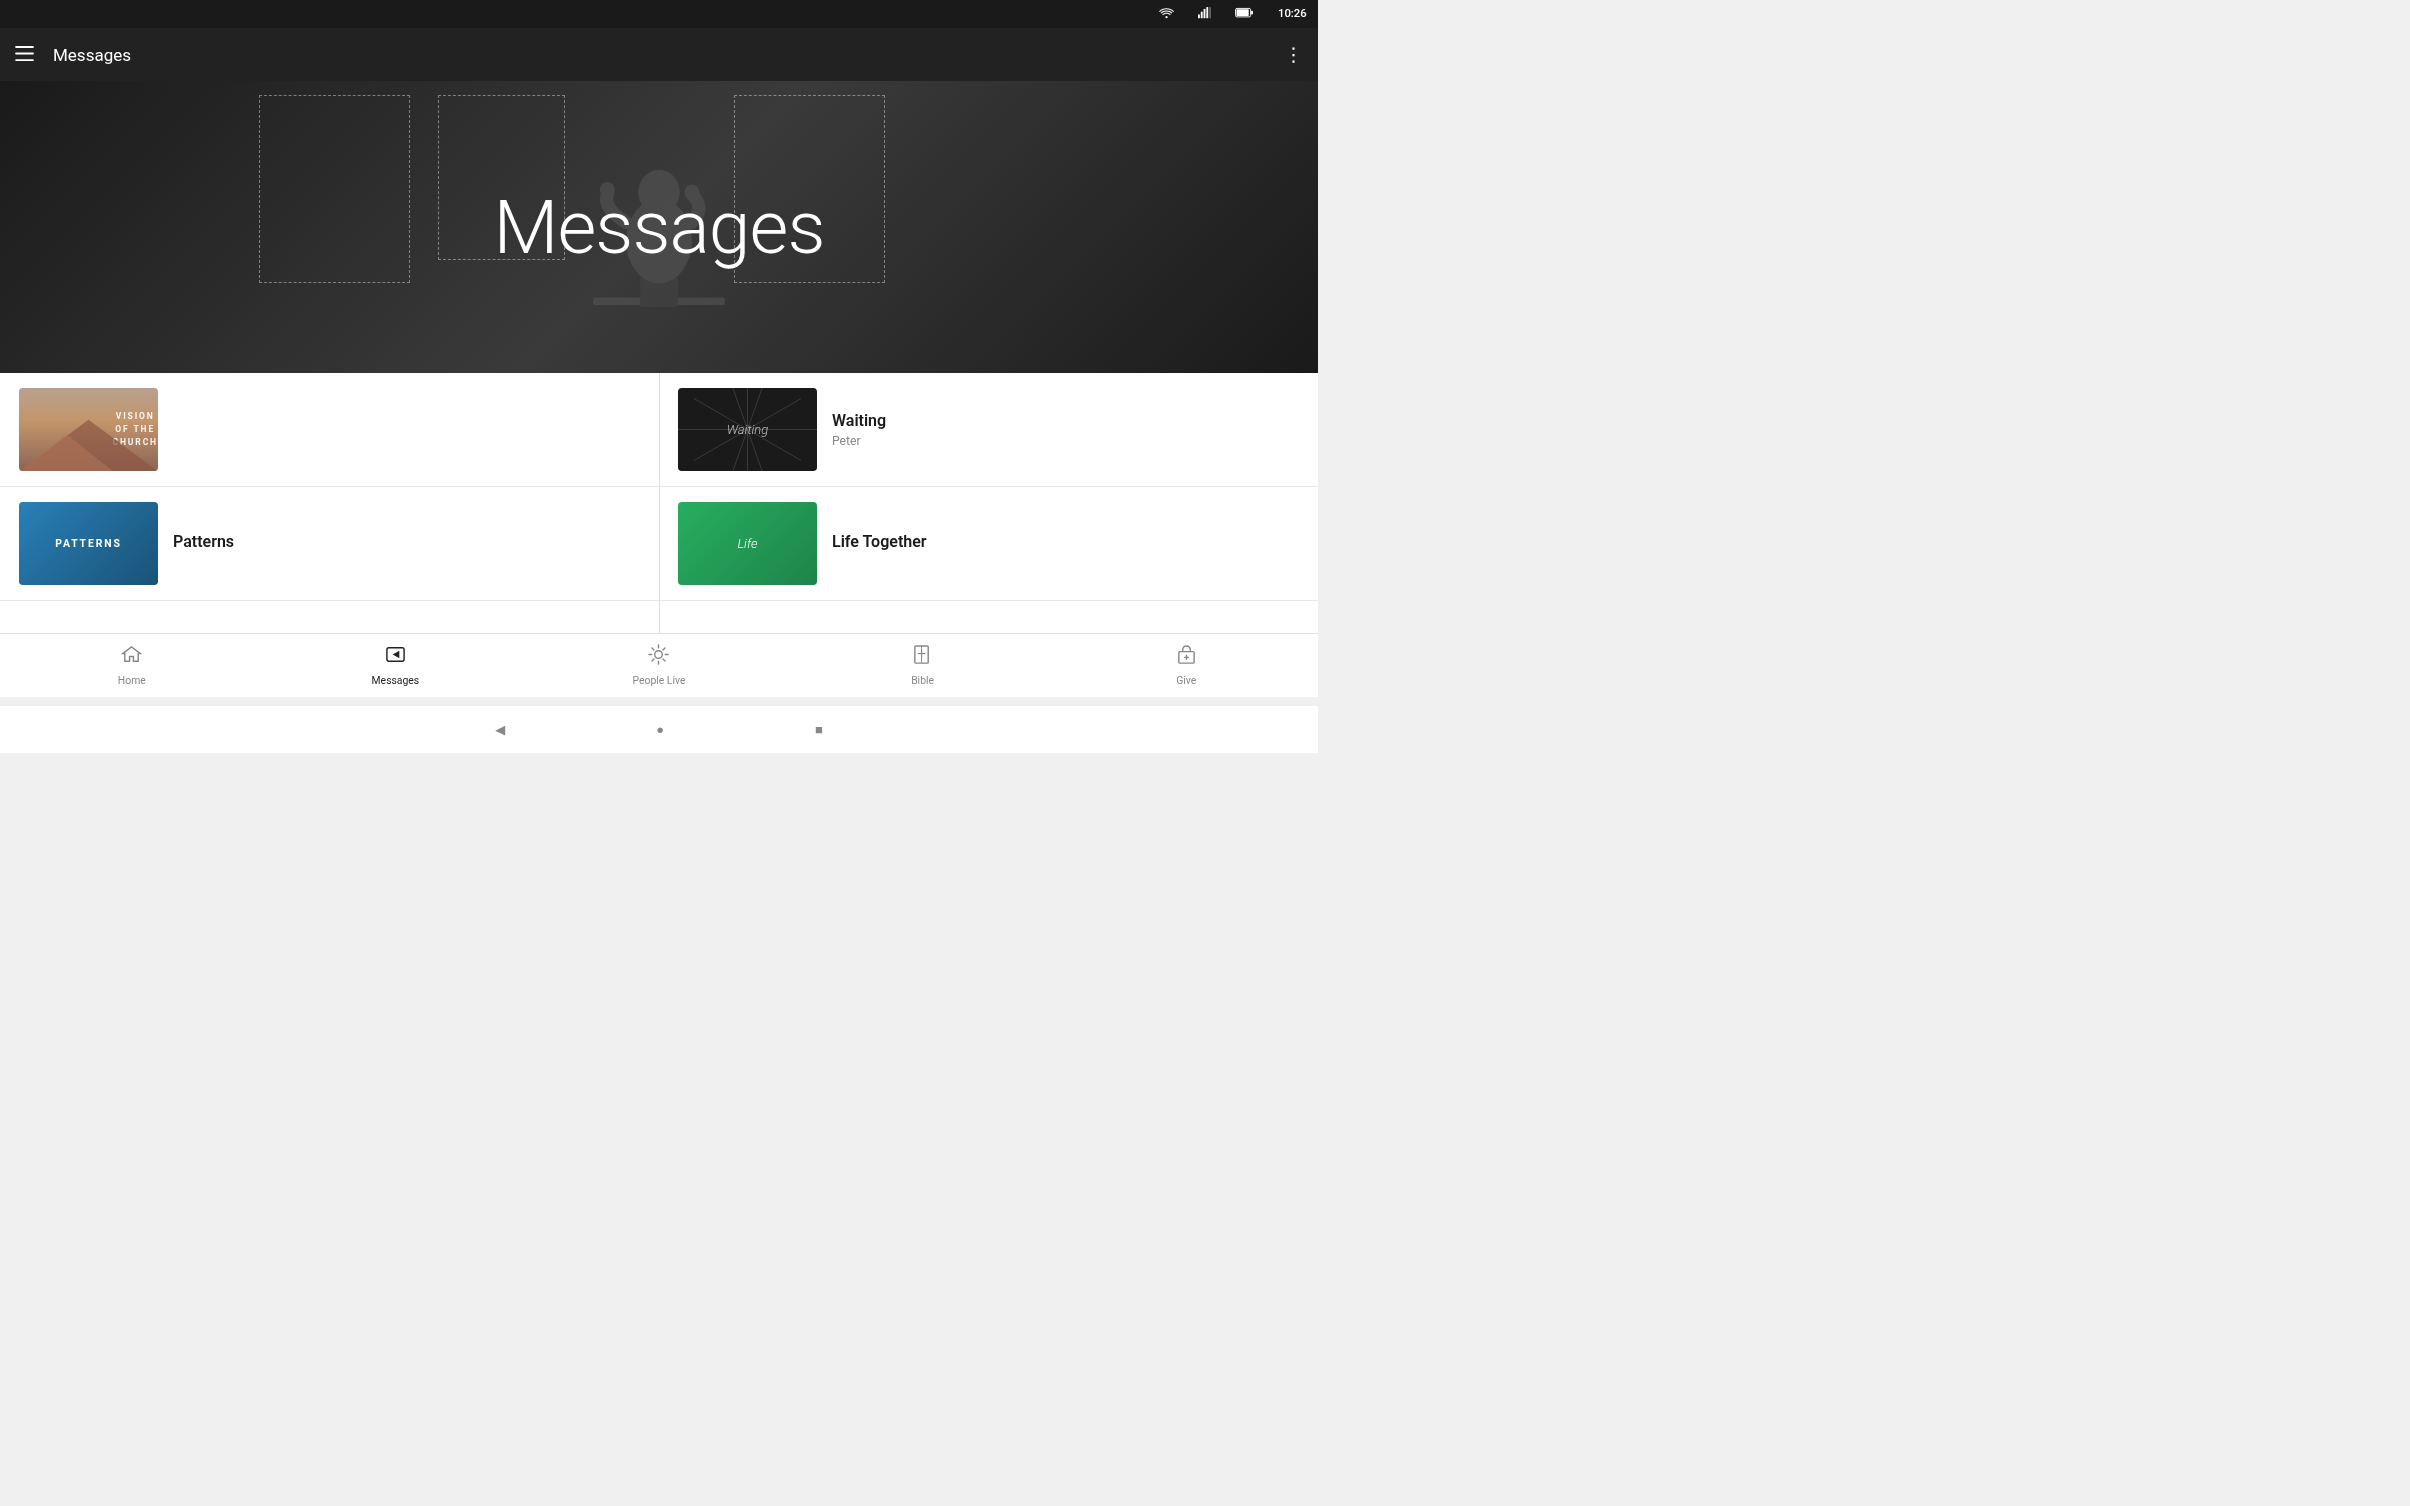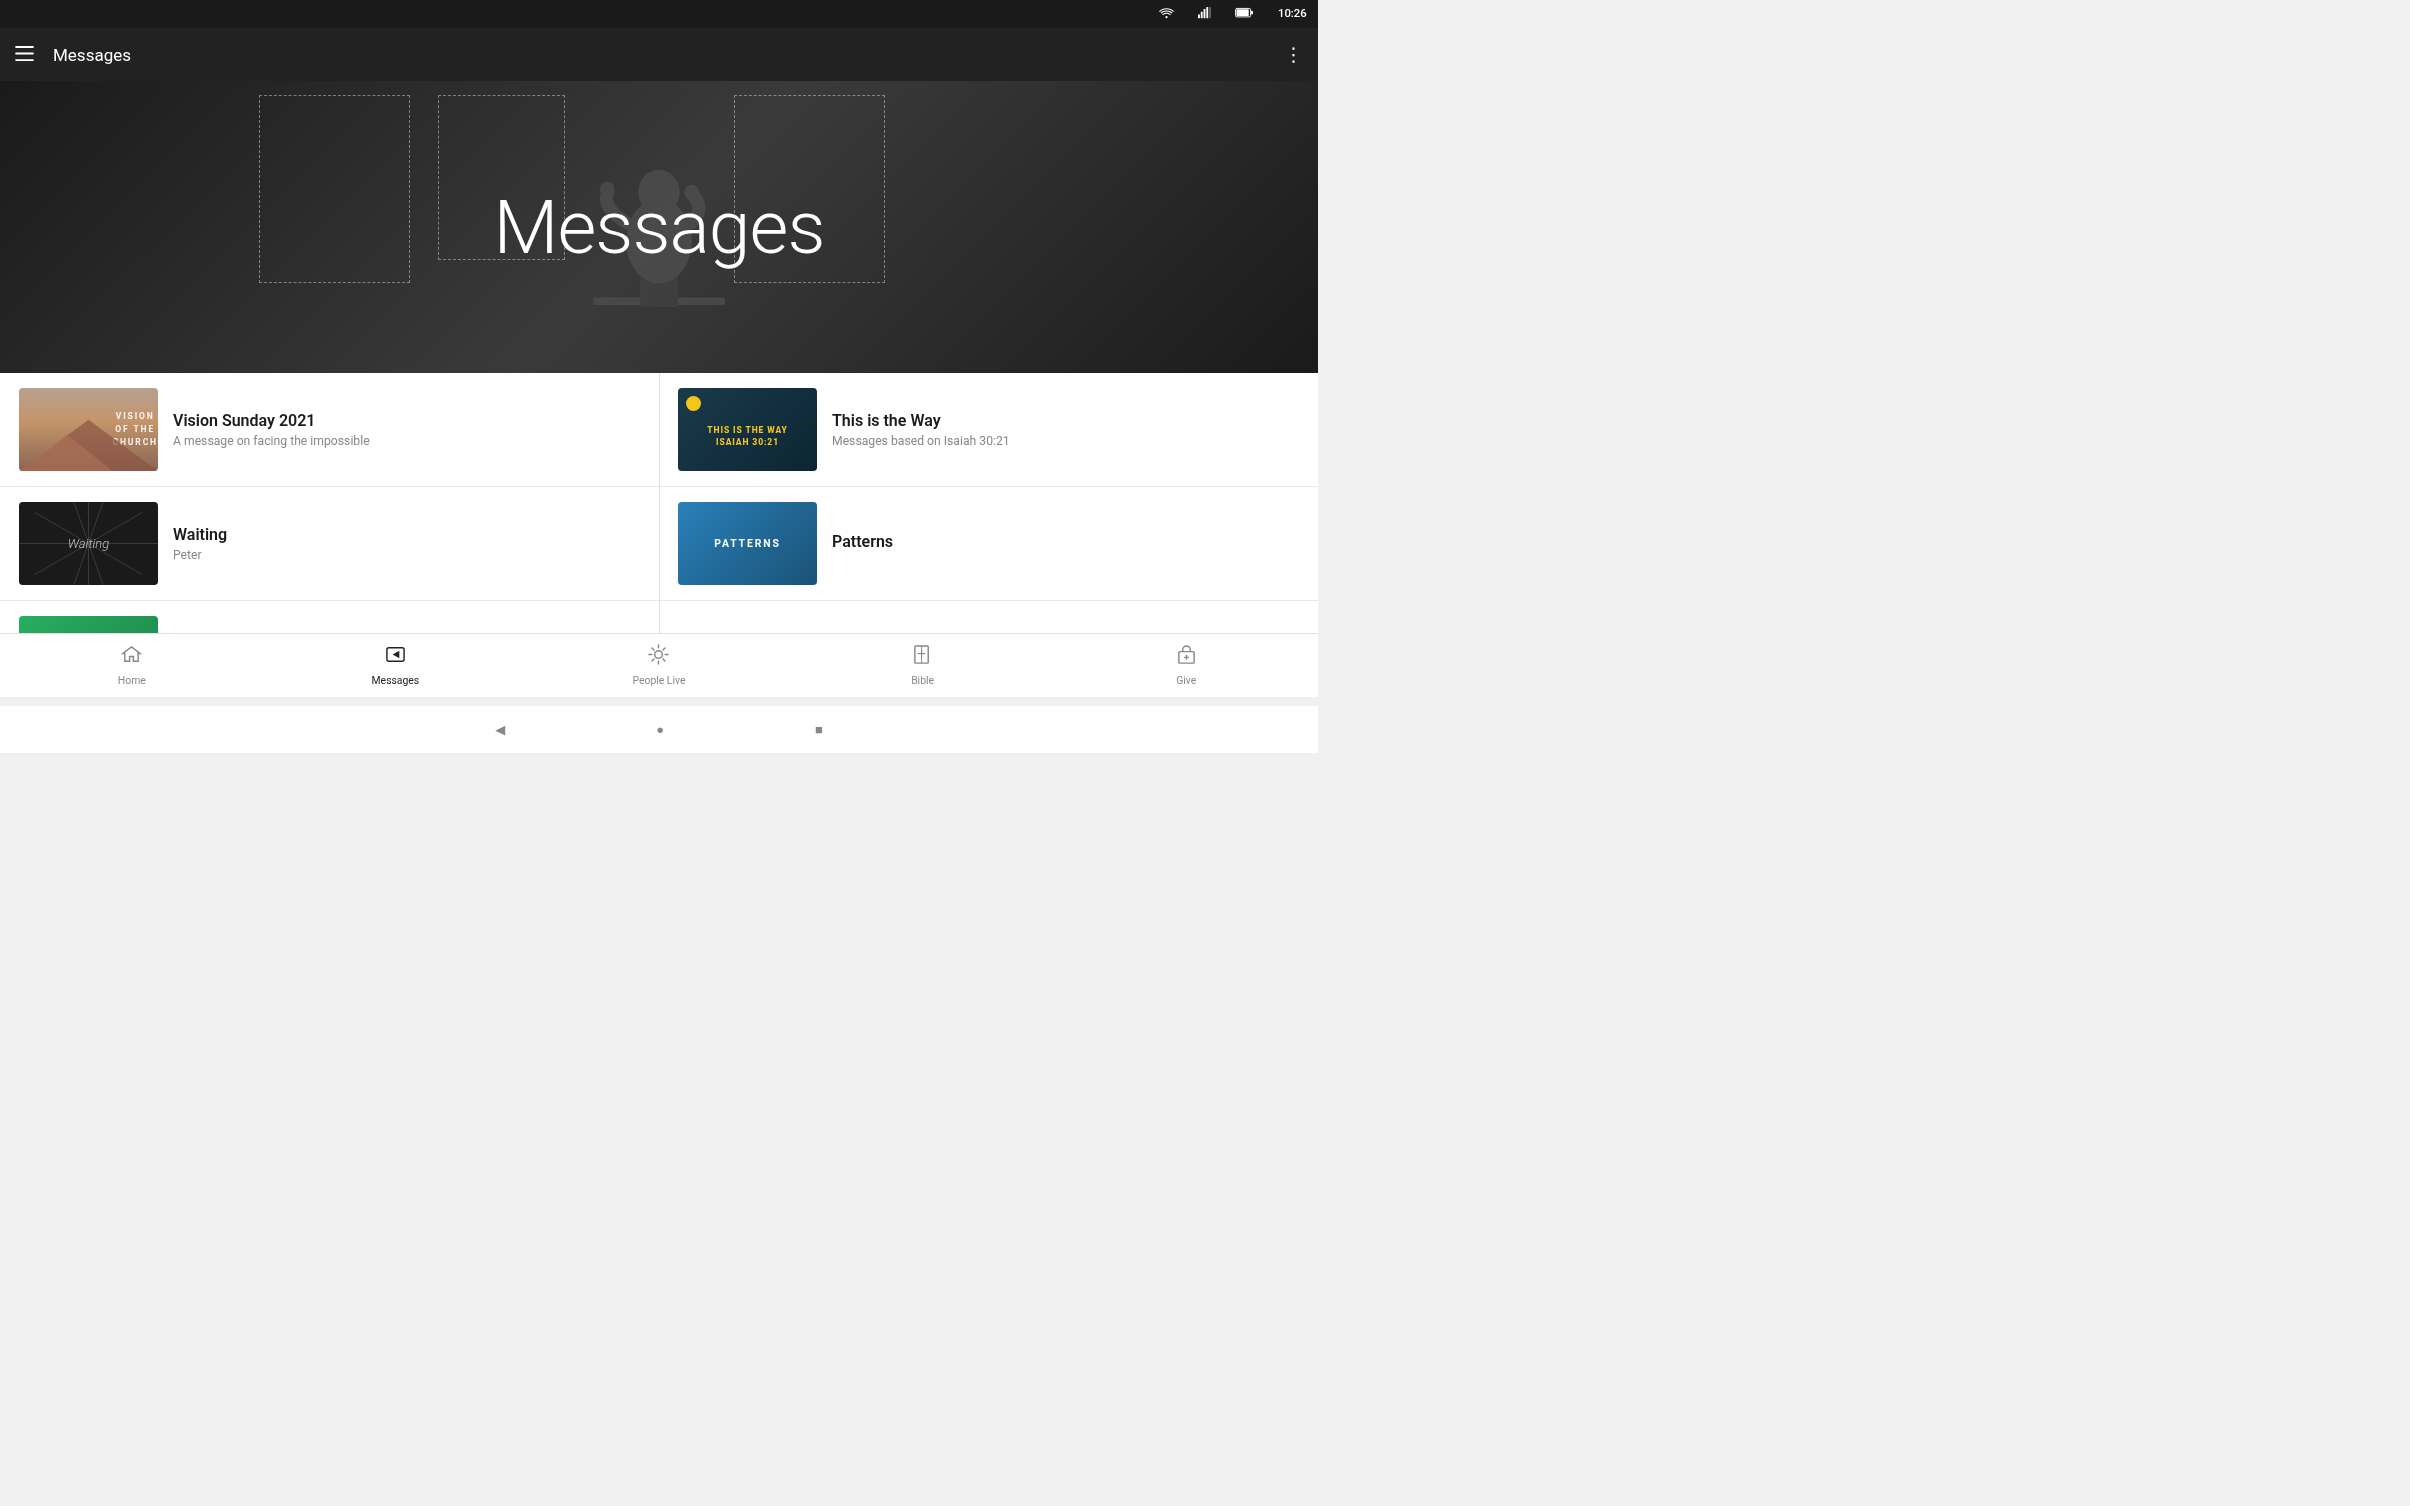--- a/index.html
+++ b/index.html
@@ -395,35 +395,22 @@
 
     <div class="message-item">
       <div class="message-thumbnail thumb-vision">
 
         <svg style="position:absolute;bottom:0;left:0;right:0;" width="139" height="56" viewBox="0 0 148 60">
           <polygon points="74,5 148,60 0,60" fill="rgba(139,85,68,0.7)"></polygon>
           <polygon points="50,20 100,60 0,60" fill="rgba(180,120,90,0.5)"></polygon>
         </svg>
         <span class="vision-text">VISION<br>OF THE<br>CHURCH</span>
       </div>
-      <div class="message-info">
-        <div class="message-title">Vision Sunday 2021</div>
-        <div class="message-subtitle">A message on facing the impossible</div>
-      </div>
     </div>
 
-    <div class="message-item">
-      <div class="message-thumbnail thumb-this-is-way">
-        <span class="tiw-text" style="position:relative;top:7.5px;">THIS IS THE WAY<br>ISAIAH 30:21</span>
-      </div>
-      <div class="message-info">
-        <div class="message-title">This is the Way</div>
-        <div class="message-subtitle">Messages based on Isaiah 30:21</div>
-      </div>
-    </div>
 
     <div class="message-item">
       <div class="message-thumbnail thumb-waiting">
 
         <svg style="position:absolute;inset:0;opacity:0.3;" width="139" height="83" viewBox="0 0 148 88">
           <g transform="translate(74,44)">
             <line x1="0" y1="-60" x2="0" y2="60" stroke="white" stroke-width="0.5"></line>
             <line x1="-80" y1="0" x2="80" y2="0" stroke="white" stroke-width="0.5"></line>
             <line x1="-57" y1="-33" x2="57" y2="33" stroke="white" stroke-width="0.5"></line>
             <line x1="57" y1="-33" x2="-57" y2="33" stroke="white" stroke-width="0.5"></line>

